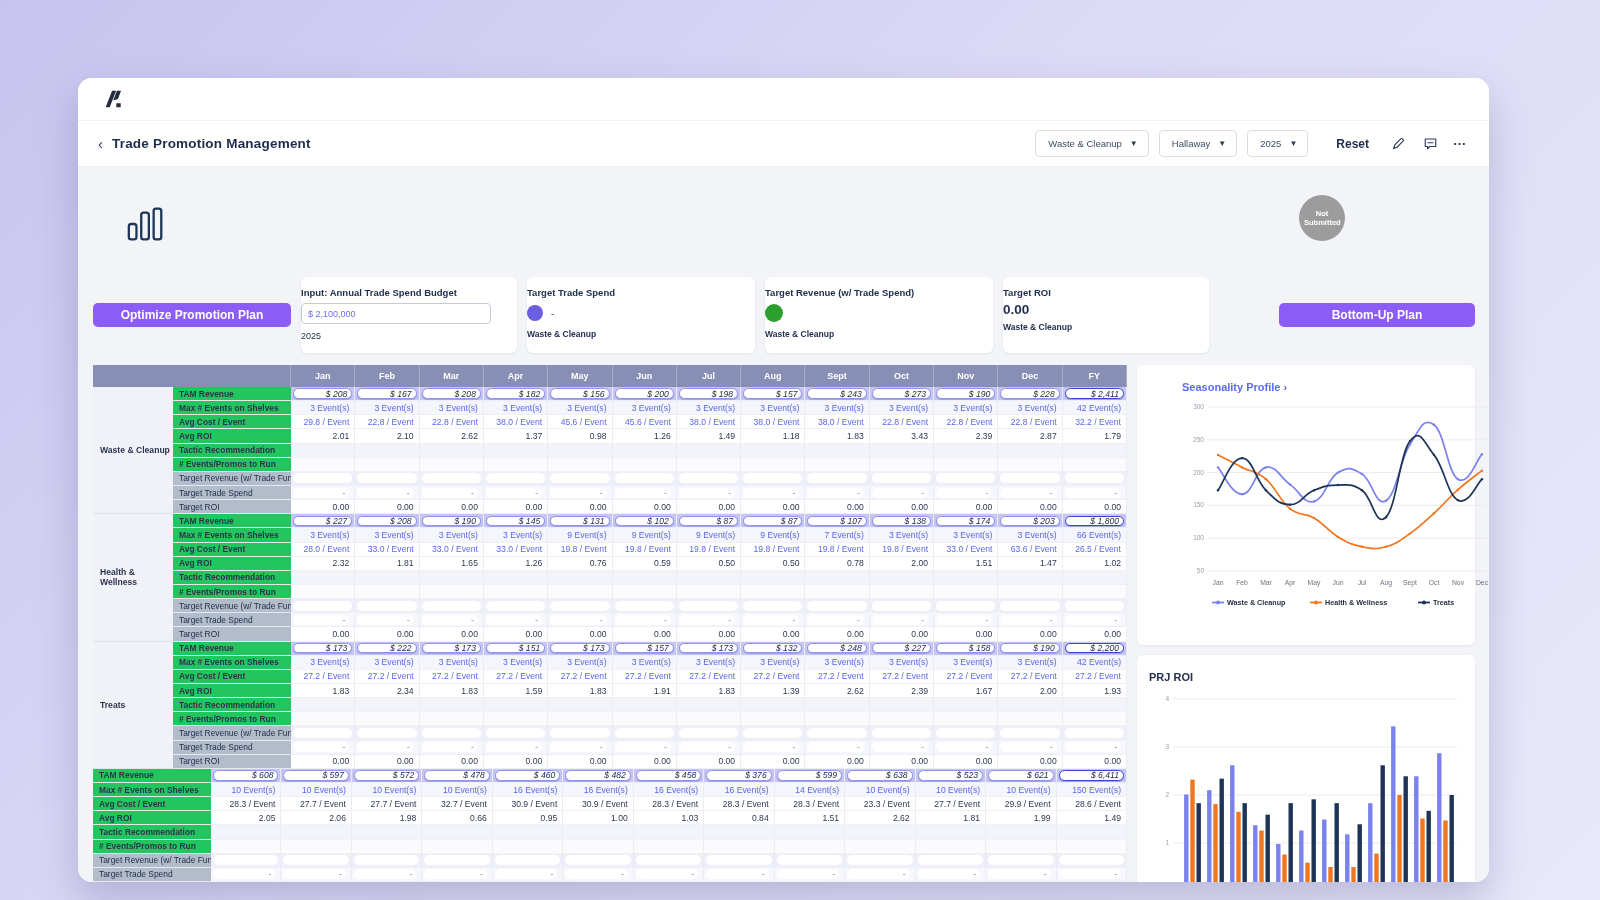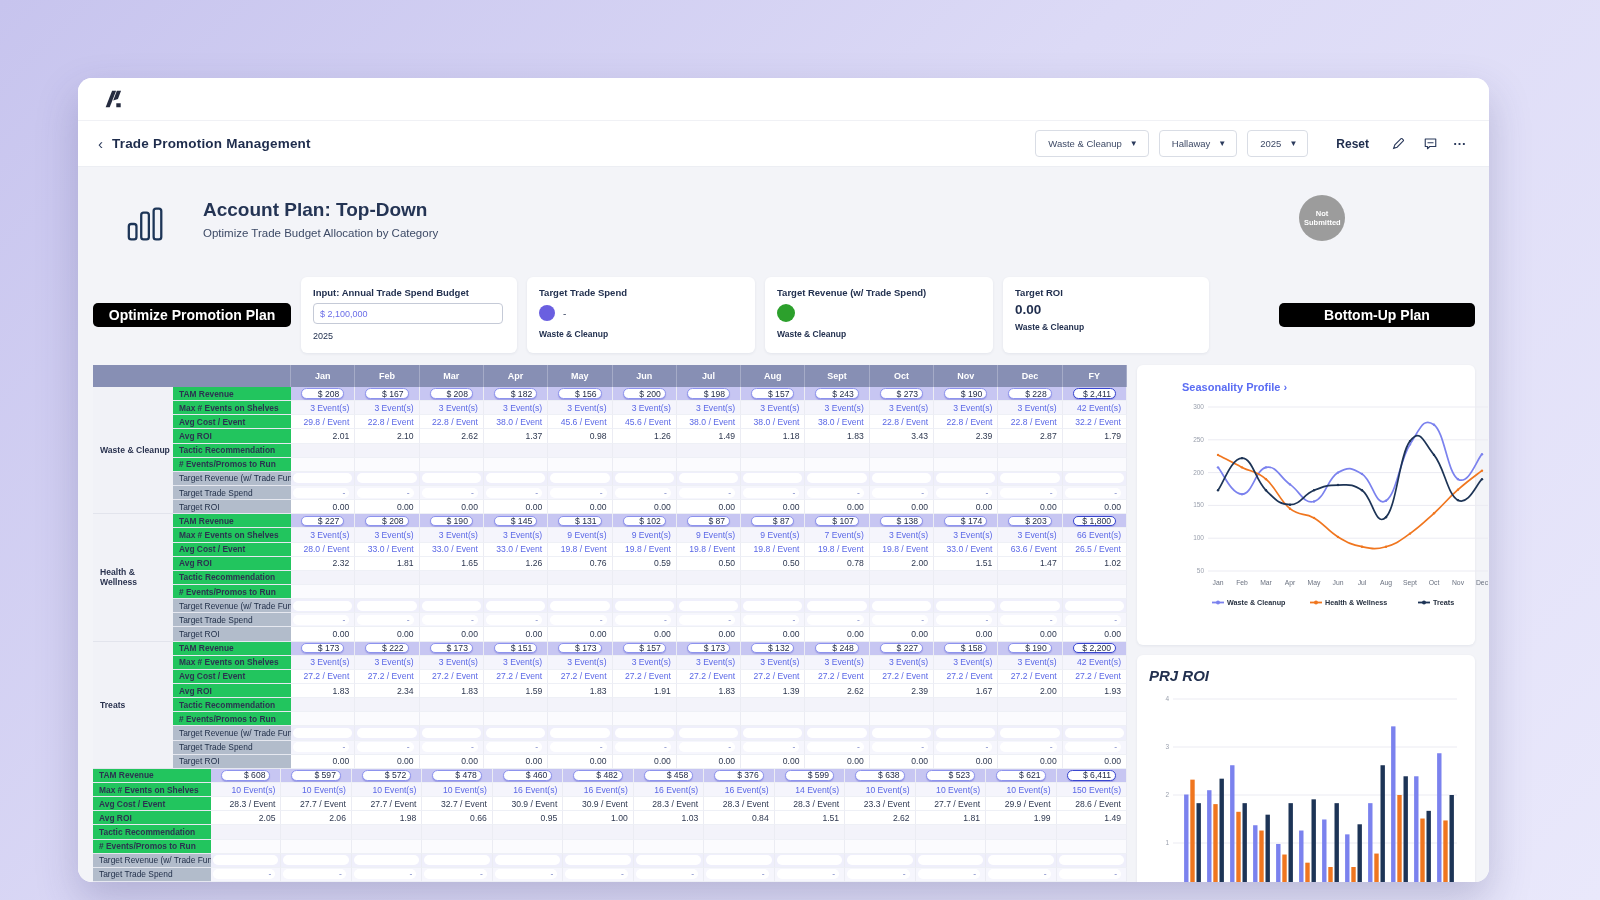--- a/index.html
+++ b/index.html
@@ -36,24 +36,24 @@
   .submit-card { width:112px; height:52px; background:#fff; border-radius:6px;
     box-shadow:0 1px 3px rgba(40,50,90,.08); padding:9px 10px; margin-right:40px; }
   .submit-row { display:flex; align-items:center; gap:7px; }
   .cbx { width:11px; height:11px; border:1.5px solid #5d6ac9; border-radius:2px; background:#fff; cursor:pointer; flex:none; }
   .submit-lab { font-size:8.5px; font-weight:700; color:#22304f; }
   .status-badge { width:46px; height:46px; border-radius:50%; background:#9c9c9c; color:#fff;
     font-size:7.5px; font-weight:700; display:flex; align-items:center; justify-content:center;
     text-align:center; line-height:1.25; margin-right:130px; }
 
   .kpi-row { display:flex; align-items:center; gap:10px; margin:0 0 12px 0; height:76px; }
-  .dark-btn { background:#000000; color:#fff; font-size:14px; font-weight:700; border-radius:5px;
+  .dark-btn { background:#8b5cf6; color:#fff; font-size:12px; font-weight:700; border-radius:5px;
     height:24px; display:flex; align-items:center; justify-content:center; cursor:pointer; flex:none; }
   .kcard { background:#fff; border-radius:6px; box-shadow:0 1px 3px rgba(40,50,90,.08);
-    height:76px; padding:10px 12px; }
+    height:76px; padding:10px 0; }
   .kcard .kt { font-size:9.5px; font-weight:700; color:#22304f; }
   .kcard .ks { font-size:8.5px; font-weight:700; color:#22304f; }
   .budget-input { width:190px; height:21px; border:1px solid #c5cad7; border-radius:4px;
     margin-top:5px; font-size:9px; color:#6b6ee8; padding:0 6px; outline:none;
     font-family:"Liberation Sans", sans-serif; }
   .kyear { font-size:9px; color:#22304f; margin-top:7px; }
   .dotrow { display:flex; align-items:center; gap:8px; height:26px; margin:2px 0 3px 0; }
   .dot { border-radius:50%; }
   .dash-val { font-size:10px; color:#4a5570; }
   .roi-val { font-size:13.5px; font-weight:600; color:#1f2d4d; margin:4px 0 5px 0; }
@@ -78,37 +78,37 @@
   .td { display:flex; align-items:center; justify-content:flex-end; padding:0 5px 0 2px;
     font-size:8.6px; border-right:1px solid #ebecf3; border-bottom:1px solid #eef0f6;
     background:#fff; overflow:hidden; white-space:nowrap; }
   .td.t-events, .td.t-cost { color:#5a67e6; }
   .td.t-cost.darkc { color:#2e3850; }
   .td.t-roi, .td.t-zero { color:#2e3850; }
   .td.t-events { background:#f5f5fc; }
   .td.t-empty1 { background:#f3f3fa; }
   .td.t-empty2 { background:#fbfbfe; }
   .td.t-dash { background:#f6f6fd; color:#7e89c8; }
-  .td.t-tam { background:#c7c6f2; padding:1px 10px; }
+  .td.t-tam { background:#c7c6f2; padding:1px 2px;font-style:italic; }
   .pill { flex:1; height:10.5px; background:#fff; border:1px solid #8d93ee; border-radius:6px;
     display:flex; align-items:center; justify-content:flex-end; padding-right:4px;
     font-size:8.6px; color:#222c49; box-shadow:0 1px 1px rgba(90,90,200,.35); }
   .pill.fy { border:1.8px solid #3947d0; }
   .td.t-pill { background:#efeffb; padding:1.5px 2px; }
   .wpill { flex:1; height:10px; background:#fff; border-radius:6px; display:flex;
     align-items:center; justify-content:flex-end; padding-right:4px; color:#7e89c8; font-size:8.6px; }
 
   
   .charts-col { width:338px; flex:none; display:flex; flex-direction:column; gap:10px; }
   .chart-card { background:#fff; border-radius:6px; box-shadow:0 1px 3px rgba(40,50,90,.08);
     padding:12px 12px 4px 12px; }
   .seas-card { height:280px;padding-left:45px; }
   .prj-card { height:300px; }
   .chart-title-link { font-size:11px; font-weight:700; color:#5a6cf3; cursor:pointer; }
-  .chart-title { font-size:15px; font-weight:700; color:#22304f;font-style:italic; }
+  .chart-title { font-size:11px; font-weight:700; color:#22304f; }
 </style>
 </head>
 <body>
 
 <div class="app-card">
 
   <div class="logo-bar">
     <svg width="22" height="22" viewBox="0 0 24 24">
       <polygon points="4,21 11,3 15.4,3 8.4,21" fill="#252b3f"></polygon>
       <polygon points="12.2,13.5 16.2,3 20.8,3 17.4,12" fill="#252b3f"></polygon>
@@ -151,24 +151,20 @@
   </div>
 
   <div class="content">
 
     <div class="plan-head">
       <svg class="plan-icon" viewBox="0 0 44 44">
         <rect x="4" y="22" width="8" height="16" rx="2.5" fill="none" stroke="#1d3557" stroke-width="2.4"></rect>
         <rect x="17" y="10" width="8" height="28" rx="2.5" fill="none" stroke="#1d3557" stroke-width="2.4"></rect>
         <rect x="30" y="6" width="8" height="32" rx="2.5" fill="none" stroke="#1d3557" stroke-width="2.4"></rect>
       </svg>
-      <div>
-        <div class="ph-title">Account Plan: Top-Down</div>
-        <div class="ph-sub">Optimize Trade Budget Allocation by Category</div>
-      </div>
       <div class="ph-right">
         <div class="status-badge">
           <span style="width:36px;">Not Submitted</span>
         </div>
       </div>
     </div>
 
     <div class="kpi-row">
       <div class="dark-btn" style="width:198px;">Optimize Promotion Plan</div>
 

